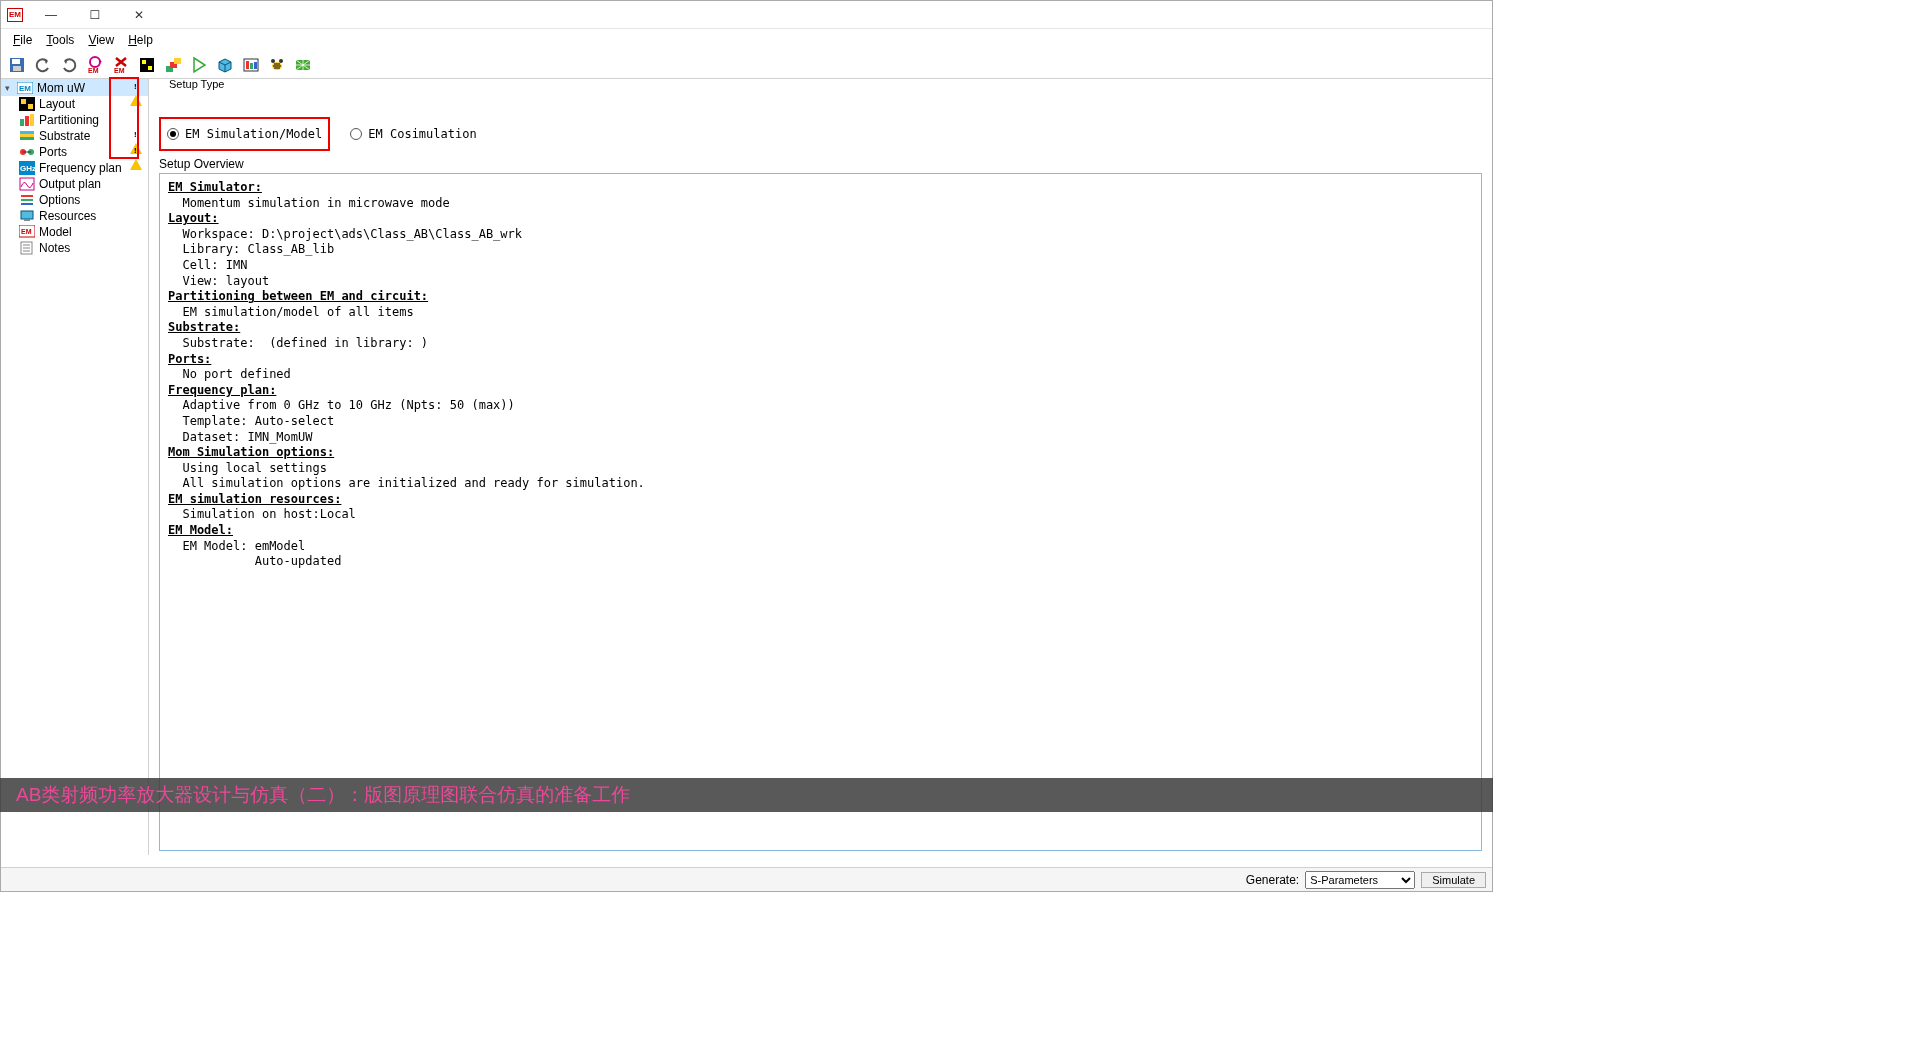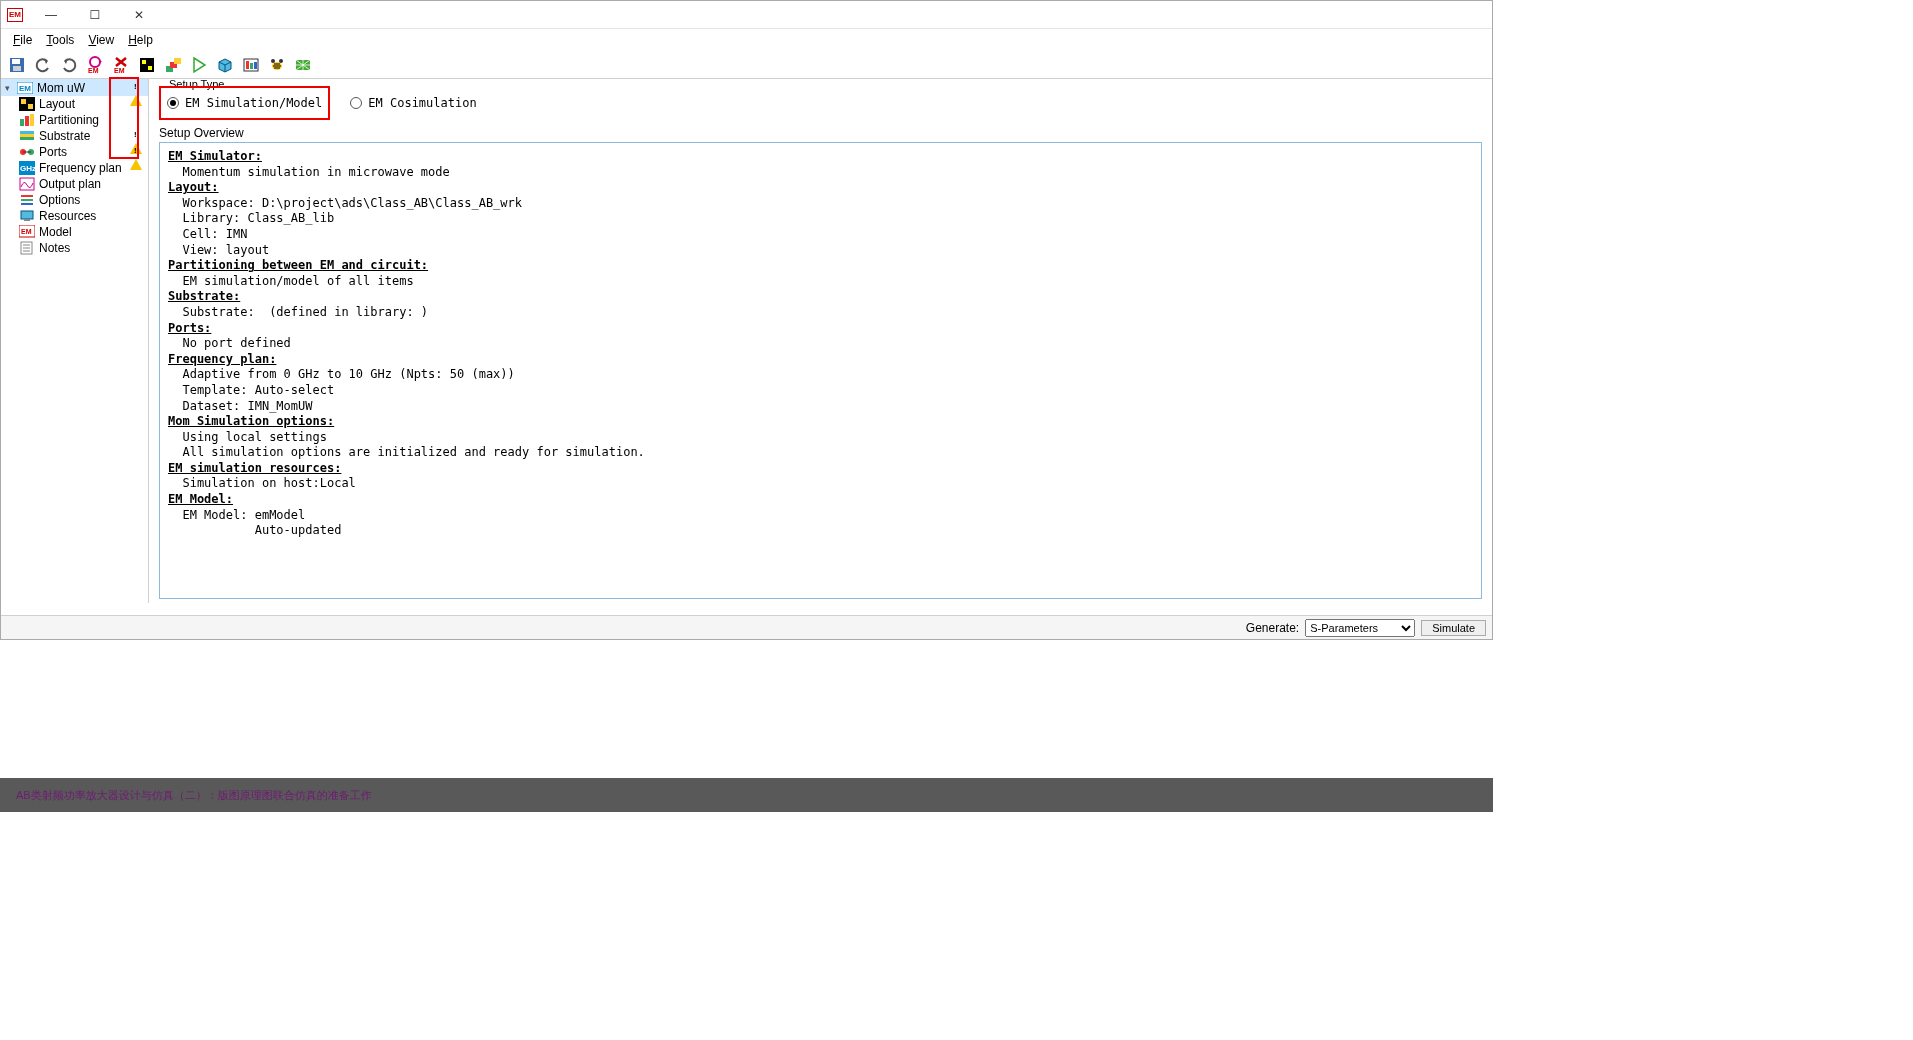--- a/index.html
+++ b/index.html
@@ -1,17 +1,17 @@
 <!DOCTYPE html>
 <html><head>
 <meta charset="utf-8">
 <style>
 * { box-sizing: border-box; margin: 0; padding: 0; }
 body { font-family: "Microsoft YaHei", "Segoe UI", sans-serif; font-size: 12px; background: #fff; overflow: hidden; }
-.window { width: 1493px; height: 640px; display: flex; flex-direction: column; border: 1px solid #aaa; position: relative; }
+.window { width: 1493px; height: 892px; display: flex; flex-direction: column; border: 1px solid #aaa; position: relative; }
 .titlebar { height: 28px; display: flex; align-items: center; padding: 0 6px; background: #fff; border-bottom: 1px solid #e5e5e5; }
 .titlebar .app-icon { width: 16px; height: 14px; background: #fff; border: 1px solid #c00; color: #c00; font-size: 8px; font-weight: bold; display: flex; align-items: center; justify-content: center; margin-right: 6px; }
 .titlebar .title { flex: 1; font-size: 12px; }
 .titlebar .win-btn { width: 44px; height: 28px; display: flex; align-items: center; justify-content: center; font-size: 12px; color: #333; }
 .menubar { height: 22px; display: flex; align-items: center; padding: 0 6px; gap: 2px; }
 .menubar .menu-item { padding: 2px 6px; }
 .menubar .menu-item span { text-decoration: underline; }
 .toolbar { height: 28px; display: flex; align-items: center; padding: 0 4px; gap: 2px; border-bottom: 1px solid #d0d0d0; }
 .toolbar .tool-btn { width: 24px; height: 22px; display: flex; align-items: center; justify-content: center; position: relative; }
 .toolbar .tool-btn svg, .toolbar .tool-btn .icon-box { width: 18px; height: 18px; }
@@ -20,32 +20,32 @@
 .tree-item { height: 16px; display: flex; align-items: center; padding-left: 4px; font-size: 12px; position: relative; }
 .tree-item.selected { background: #cde8ff; }
 .tree-item .expand { width: 12px; font-size: 9px; color: #555; }
 .tree-item .tree-icon { width: 16px; height: 14px; display: flex; align-items: center; justify-content: center; margin-right: 4px; }
 .tree-item .warn { position: absolute; right: 4px; width: 14px; height: 14px; }
 .tree-child { padding-left: 18px; }
 .red-box-1 { position: absolute; border: 2px solid #e00; left: 108px; top: 76px; width: 30px; height: 82px; pointer-events: none; z-index: 5; }
 .content { flex: 1; display: flex; flex-direction: column; padding: 6px 10px 0 10px; overflow: hidden; }
 .fieldset-row { position: relative; border: 1px solid #ccc; margin-bottom: 8px; padding: 10px 8px 8px 8px; }
 .fieldset-row .legend { position: absolute; top: -8px; left: 6px; background: #fff; padding: 0 4px; font-size: 11px; }
-.radio-row { display: flex; gap: 28px; align-items: center; }
+.radio-row { display: flex; gap: 28px; align-items: center; margin-top: 31px; }
 .radio-opt { display: flex; align-items: center; gap: 6px; font-family: "SimSun", monospace; font-size: 12px; }
 .radio-opt .radio { width: 12px; height: 12px; border: 1px solid #555; border-radius: 50%; display: flex; align-items: center; justify-content: center; }
 .radio-opt .radio.checked::after { content: ""; width: 6px; height: 6px; background: #000; border-radius: 50%; }
 .red-box-2 { position: absolute; border: 2px solid #e00; pointer-events: none; }
 .overview-box { flex: 1; border: 1px solid #8bd; padding: 6px 8px; font-family: "SimSun", monospace; font-size: 12px; line-height: 1.3; overflow: auto; background: #fff; }
 .overview-box .hdr { font-weight: bold; text-decoration: underline; }
 .overview-box .line { white-space: pre; }
 .statusbar { height: 24px; border-top: 1px solid #d0d0d0; display: flex; align-items: center; justify-content: flex-end; padding: 0 6px; gap: 6px; background: #f5f5f5; margin-top: 12px; }
 .statusbar select { font-size: 11px; width: 110px; height: 18px; }
 .statusbar .btn { border: 1px solid #aaa; background: #efefef; padding: 1px 10px; font-size: 11px; }
-.caption-overlay { position: fixed; left: 0; top: 778px; width: 1493px; height: 34px; background: rgba(60,60,60,0.85); color: #701a75; font-size: 11px; display: flex; align-items: center; padding-left: 16px; z-index: 10; }
+.caption-overlay { position: fixed; left: 0; top: 778px; width: 1493px; height: 34px; background: rgba(60,60,60,0.85); color: #ec4899; font-size: 19px; display: flex; align-items: center; padding-left: 16px; z-index: 10; }
 .warn-tri { width: 0; height: 0; border-left: 6px solid transparent; border-right: 6px solid transparent; border-bottom: 11px solid #f7c500; position: relative; }
 .warn-tri::after { content: "!"; position: absolute; left: -2px; top: 1px; font-size: 8px; font-weight: bold; color: #000; }
 </style>
 </head>
 <body>
 
 <div class="window">
 
   <div class="titlebar">
     <div class="app-icon">EM</div>

